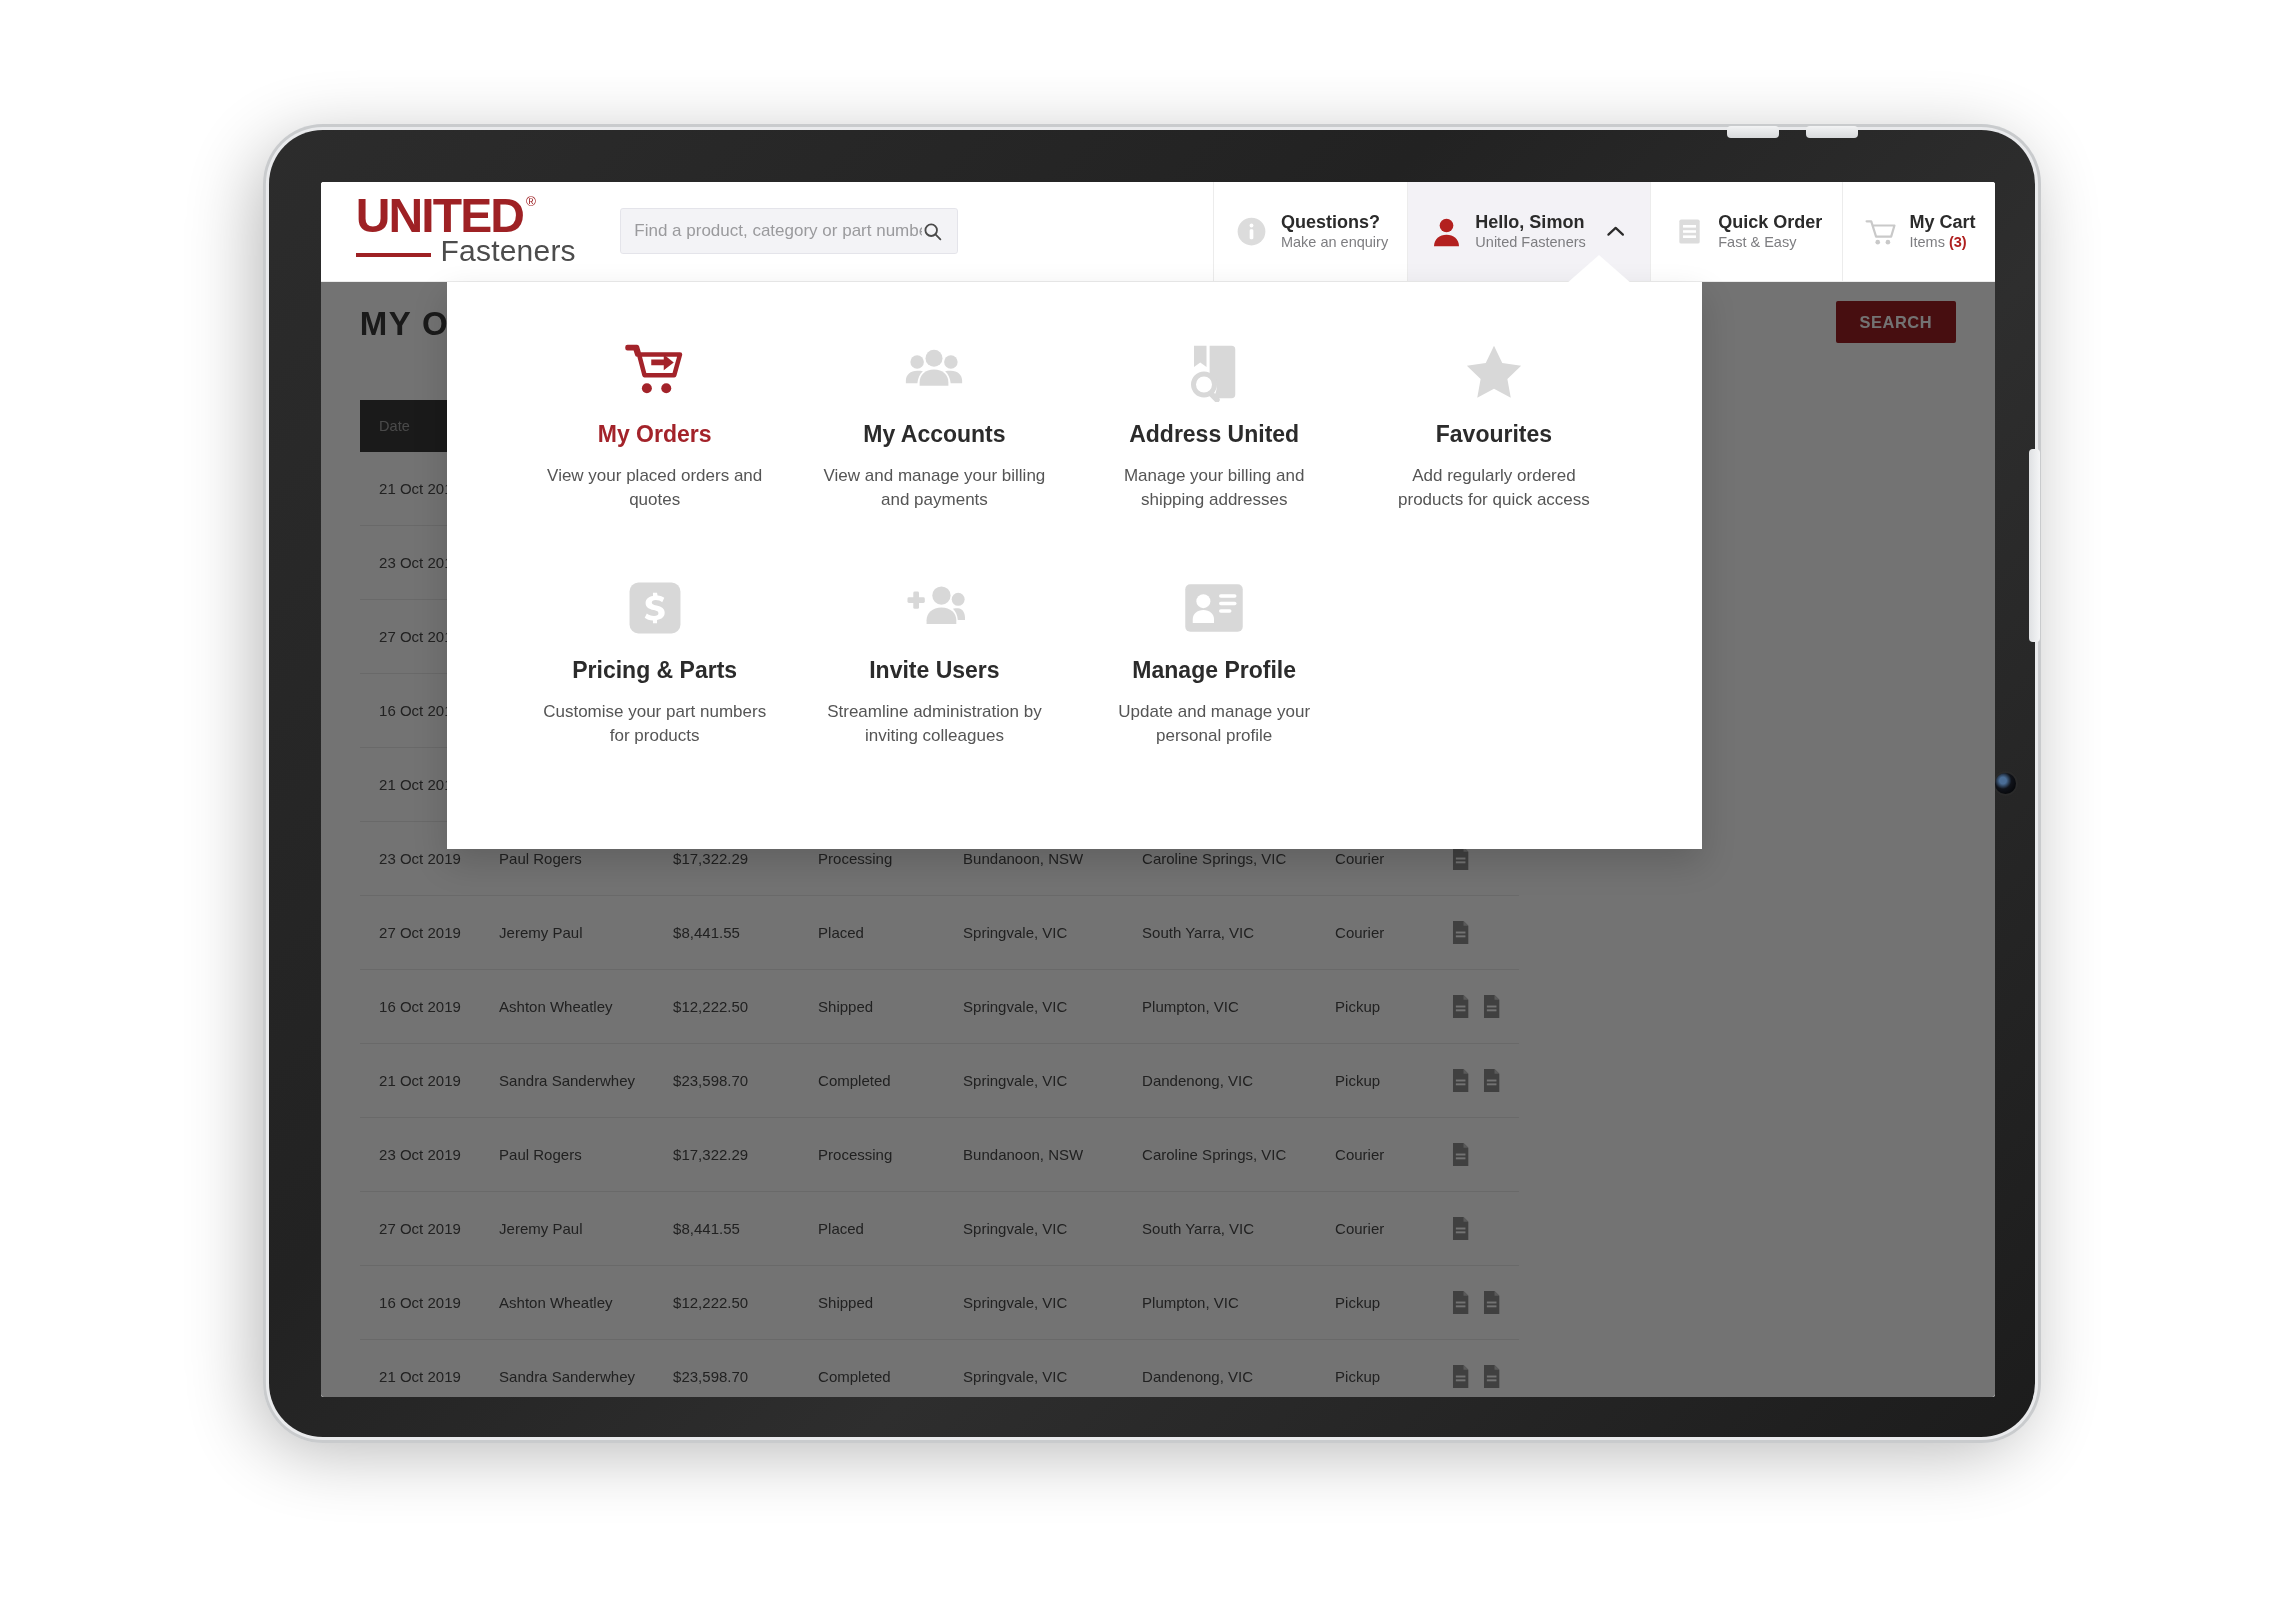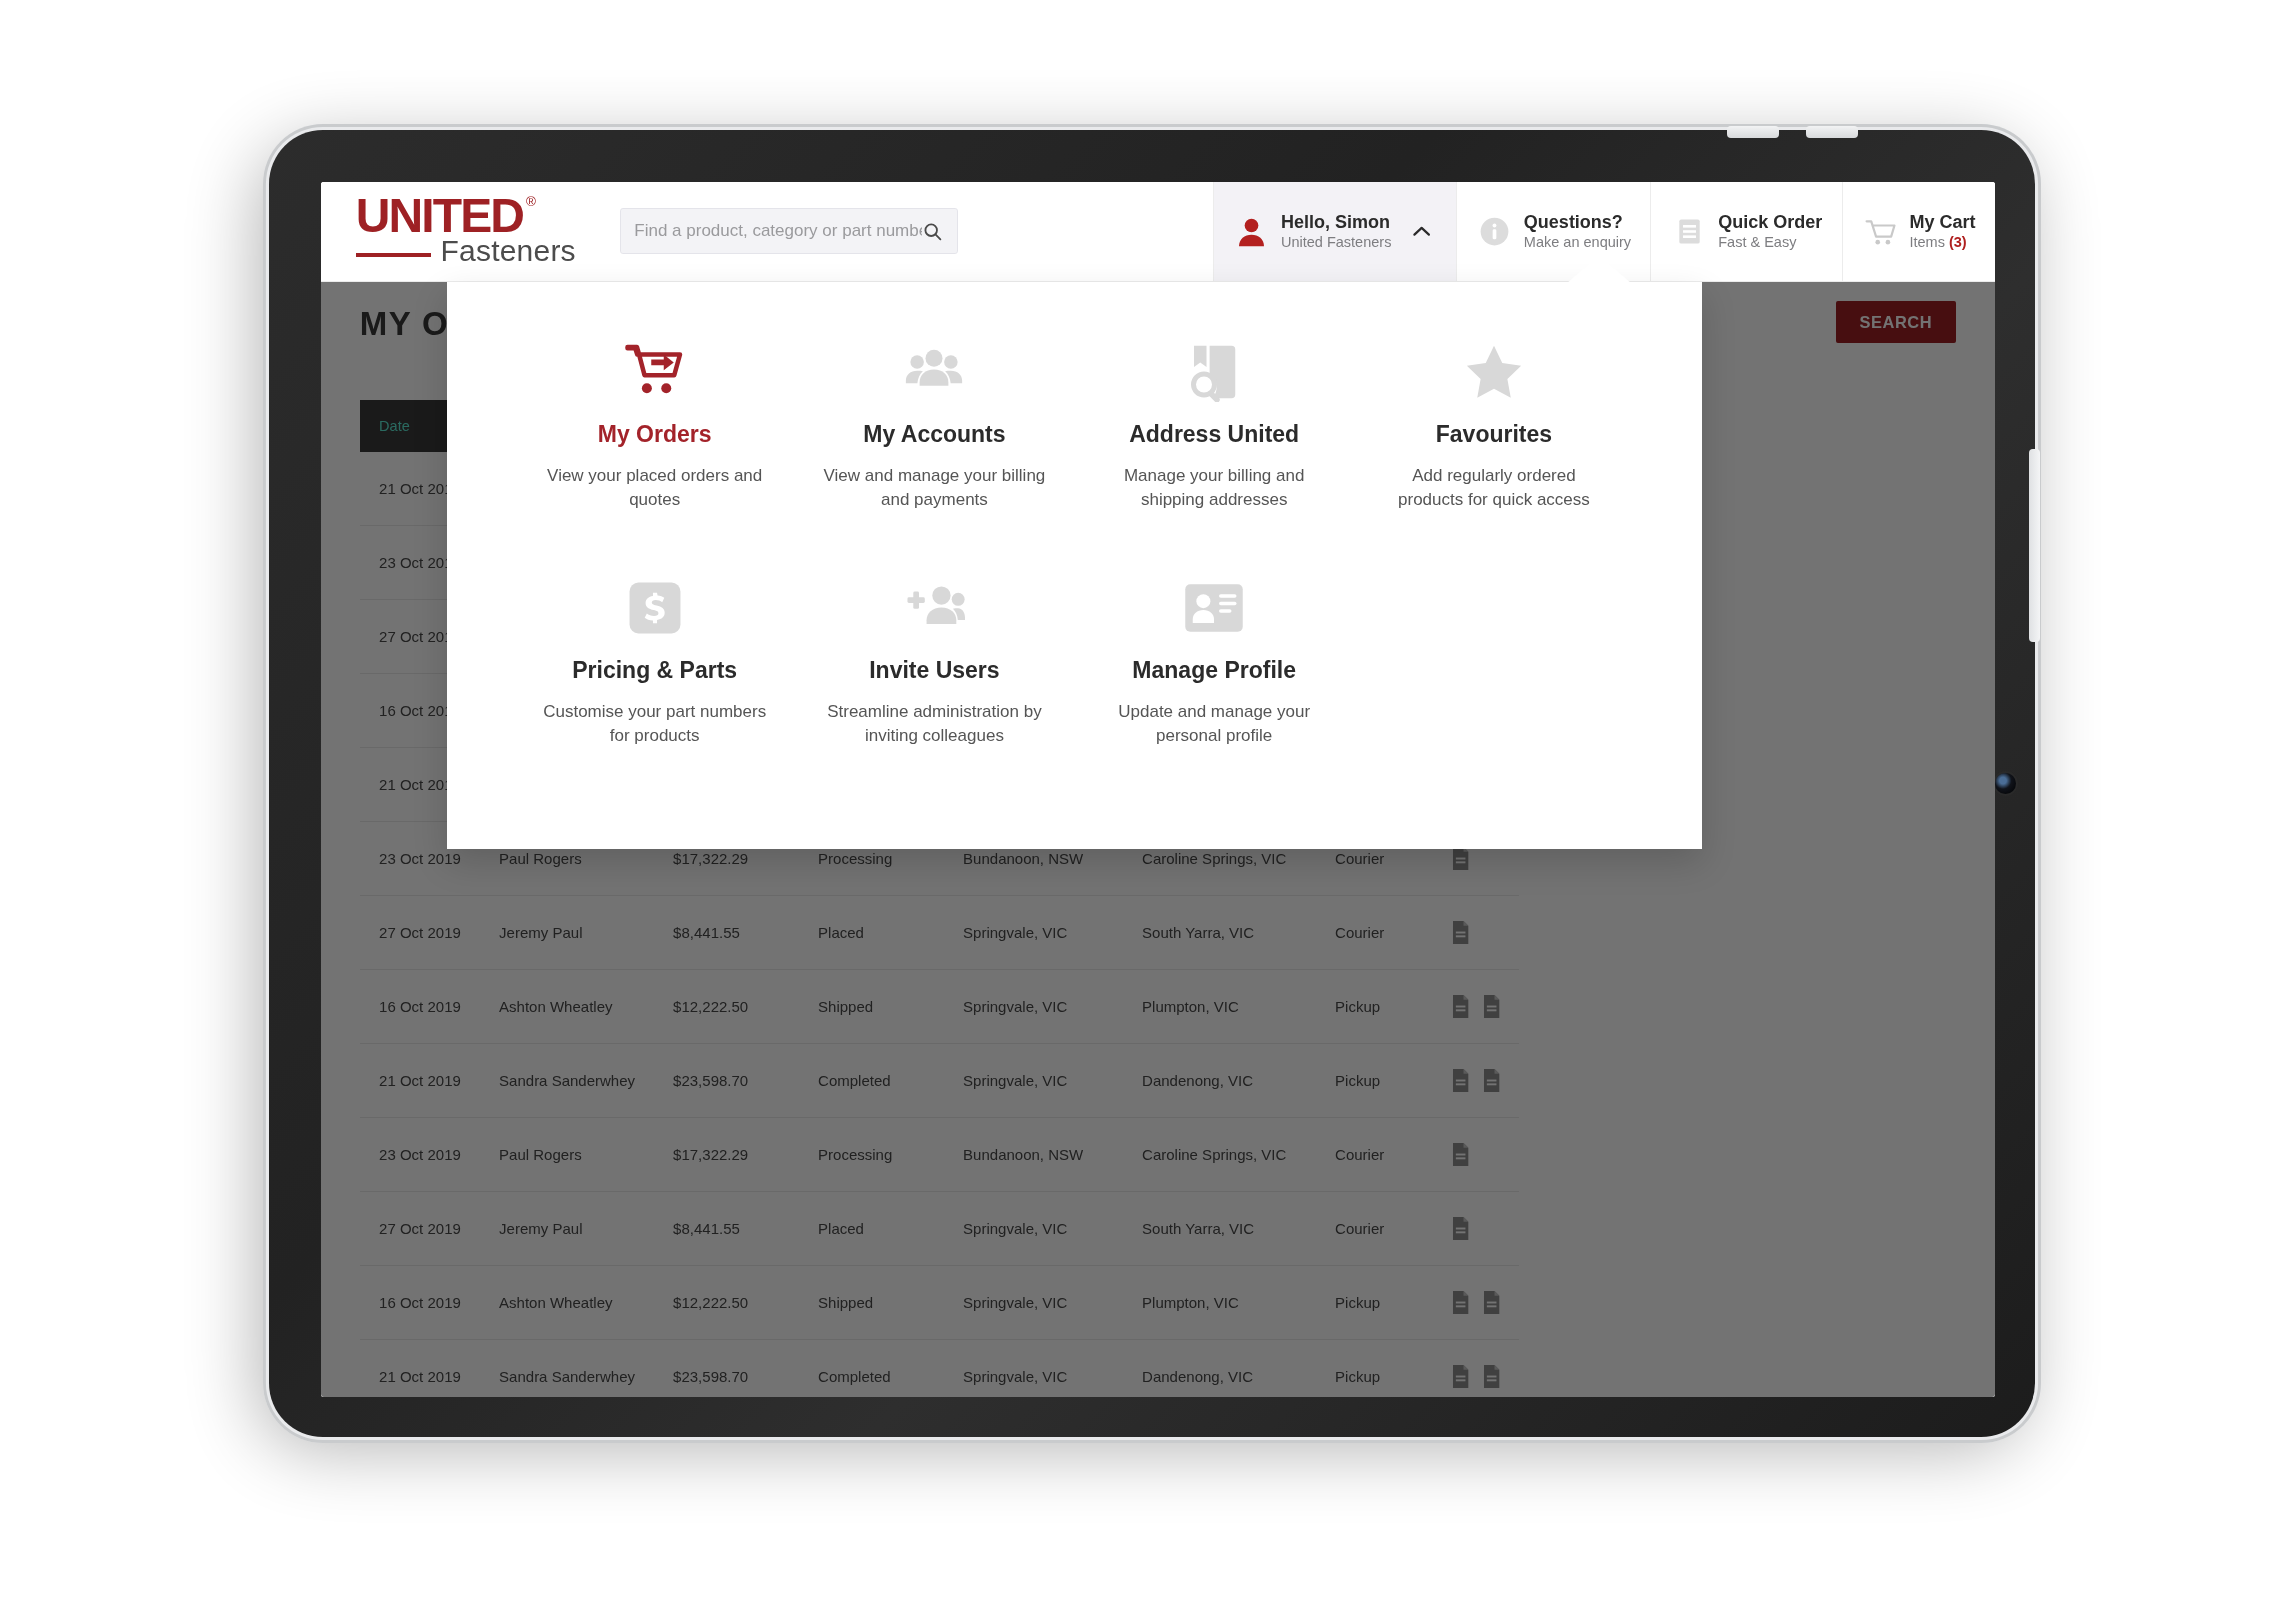--- a/index.html
+++ b/index.html
@@ -117,21 +117,21 @@
     background:#9e2124; color:#fff; font-size:16.4px; font-weight:bold;
     display:flex; align-items:center; justify-content:center; letter-spacing:0.6px;
     border-radius:1.9px;
   }
 
   table.orders{
     position:absolute; left:39px; top:118px; width:1122px;
     border-collapse:collapse; table-layout:fixed;
   }
   table.orders thead th{
-    background:#3b3b3b; color:#5eead4; font-size:14.5px; font-weight:normal;
+    background:#3b3b3b; color:#a3a3a3; font-size:14.5px; font-weight:normal;
     text-align:left; padding:16.4px 0 16.4px 19.3px; height:52px;
   }
   table.orders td{
     font-size:15px; color:#4a4a4a; padding:25px 0 25px 19.3px;
     border-bottom:1px solid #e9e9e9; height:52px; white-space:nowrap;
   }
   col.c-date{width:120px} col.c-name{width:174px} col.c-total{width:145px}
   col.c-status{width:145px} col.c-from{width:179px} col.c-to{width:193px}
   col.c-del{width:116px} col.c-doc{width:87px}
   .st-placed{ color:#2f6fd0; }
@@ -521,44 +521,44 @@
             <div class="search-wrap">
               <input class="search-input" type="text" placeholder="Find a product, category or part number" style="">
               <svg class="mag" viewBox="0 0 24 24" fill="none" stroke="#4a4a4a" stroke-width="2.1">
                 <circle cx="10.5" cy="10.5" r="6.6"></circle>
                   <line x1="15.4" y1="15.4" x2="21" y2="21" stroke-linecap="round"></line>
               </svg>
             </div>
 
             <div class="hdr-right">
 
-              <div class="hdr-item account">
-                <svg class="hdr-ico" viewBox="0 0 40 40">
-                  <circle cx="20" cy="13.5" r="7.4" fill="#b3201f"></circle>
-                  <path d="M6.5 36c0-7.6 6-12.4 13.5-12.4S33.5 28.4 33.5 36z" fill="#b3201f"></path>
-                </svg>
-                <div class="hdr-txt">
-                  <div class="t1">Hello, Simon</div>
-                  <div class="t2">United Fasteners</div>
-                </div>
-                <svg class="chev" viewBox="0 0 20 13" fill="none" stroke="#2b2b2b" stroke-width="2.3">
-                  <polyline points="2.5,10 10,3 17.5,10" stroke-linecap="round" stroke-linejoin="round"></polyline>
-                </svg>
-              </div>
-
               <div class="hdr-item">
                 <svg class="hdr-ico" viewBox="0 0 40 40">
                   <circle cx="20" cy="20" r="15" fill="#dcdcdc"></circle>
                   <circle cx="20" cy="13.5" r="2.1" fill="#fff"></circle>
                   <rect x="18" y="17.5" width="4" height="11" rx="1.6" fill="#fff"></rect>
                 </svg>
                 <div class="hdr-txt">
                   <div class="t1">Questions?</div>
                   <div class="t2">Make an enquiry</div>
                 </div>
+              </div>
+
+              <div class="hdr-item account">
+                <svg class="hdr-ico" viewBox="0 0 40 40">
+                  <circle cx="20" cy="13.5" r="7.4" fill="#b3201f"></circle>
+                  <path d="M6.5 36c0-7.6 6-12.4 13.5-12.4S33.5 28.4 33.5 36z" fill="#b3201f"></path>
+                </svg>
+                <div class="hdr-txt">
+                  <div class="t1">Hello, Simon</div>
+                  <div class="t2">United Fasteners</div>
+                </div>
+                <svg class="chev" viewBox="0 0 20 13" fill="none" stroke="#2b2b2b" stroke-width="2.3">
+                  <polyline points="2.5,10 10,3 17.5,10" stroke-linecap="round" stroke-linejoin="round"></polyline>
+                </svg>
               </div>
 
               <div class="hdr-item">
                 <svg class="hdr-ico" viewBox="0 0 40 40">
                   <rect x="9" y="7" width="22" height="26" rx="2" fill="#dcdcdc"></rect>
                   <rect x="13" y="13" width="14" height="2.8" fill="#fff"></rect>
                   <rect x="13" y="18.6" width="14" height="2.8" fill="#fff"></rect>
                   <rect x="13" y="24.2" width="14" height="2.8" fill="#fff"></rect>
                 </svg>
                 <div class="hdr-txt">

